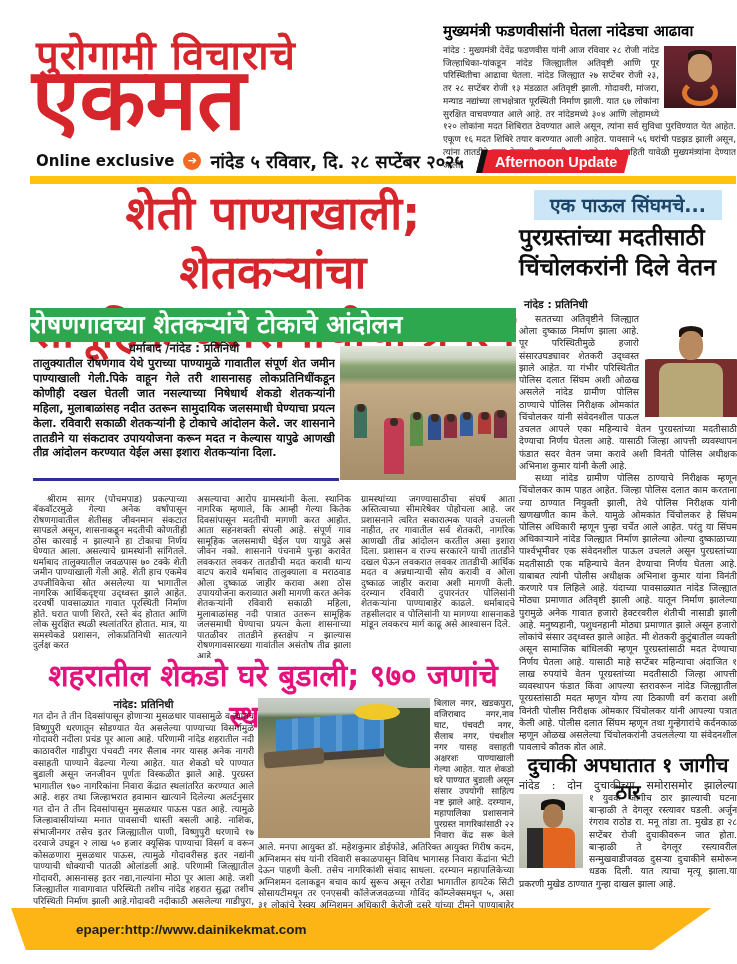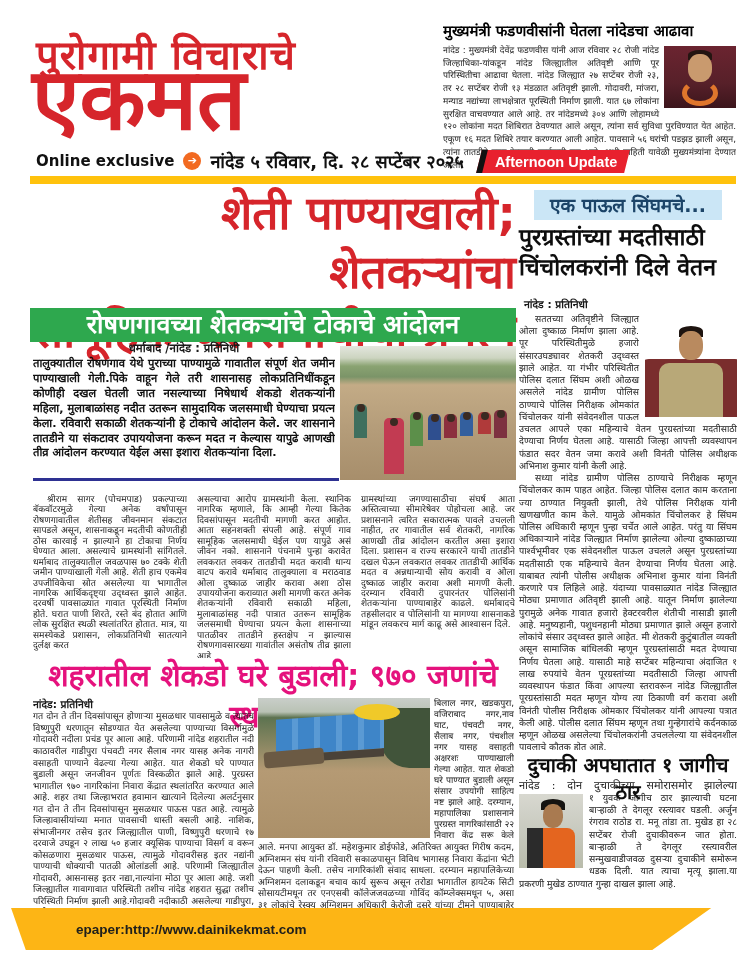--- a/index.html
+++ b/index.html
@@ -18,37 +18,37 @@
   .yellow-rule{left:30px;top:176px;width:706px;height:8px;background:#ffc20d}
   
   .tr-story{left:443px;top:22px;width:293px;height:152px;overflow:hidden}
   .tr-story h2{font-size:15px;line-height:1.25;font-weight:700;color:#000;margin-bottom:3px}
   .tr-photo{float:right;width:72px;height:62px;margin:2px 0 3px 5px;background:linear-gradient(180deg,#6b2430 0%,#572029 60%,#3c151c 100%);position:relative;overflow:hidden}
   .tr-face{position:absolute;left:24px;top:8px;width:24px;height:28px;border-radius:45%;background:#c99a6e}
   .tr-hair{position:absolute;left:24px;top:4px;width:24px;height:10px;border-radius:50% 50% 0 0;background:#241511}
   .tr-garland{position:absolute;left:18px;top:34px;width:36px;height:26px;border-radius:50%;border:5px solid #e0762c;border-top-color:transparent}
   .tr-body{font-size:8.8px;line-height:1.45;text-align:justify;color:#222}
   
-  .lead-h{left:30px;top:184px;width:486px;text-align:right;font-size:46px;line-height:1.28;font-weight:800;color:#d6252b}
-  .green-band{left:30px;top:308px;width:486px;height:34px;background:#2ea84e;color:#fff;font-size:25px;font-weight:800;text-align:center;line-height:34px}
+  .lead-h{left:30px;top:184px;width:486px;text-align:center;font-size:46px;line-height:1.28;font-weight:800;color:#d6252b}
+  .green-band{left:30px;top:308px;width:486px;height:34px;background:#2ea84e;color:#fff;font-size:25px;font-weight:800;text-align:left;line-height:34px}
   .lead-block{left:33px;top:340px;width:483px;height:142px}
   .lead-txt{width:302px;height:134px;overflow:hidden}
   .lead-date{text-align:center;font-weight:800;font-size:11.5px;margin-bottom:2px}
   .lead-p{font-size:11.3px;font-weight:700;line-height:1.32;text-align:justify;color:#111}
   .blue-rule{position:absolute;left:0;top:138px;width:306px;height:3px;background:#2e3192}
   .lead-photo{position:absolute;right:0;top:6px;width:176px;height:134px;background:linear-gradient(180deg,#e3e6de 0%,#ccd4c0 9%,#8aa372 15%,#7b9468 23%,#c3ab86 29%,#b59d7a 60%,#a78e6b 100%);overflow:hidden}
   .fig{position:absolute;width:13px;border-radius:5px 5px 0 0}
   .fig::before{content:"";display:block;width:8px;height:8px;border-radius:50%;background:#3a2a22;margin:0 auto 1px}
   .cols{left:33px;top:494px;width:483px;height:164px;display:flex;gap:10px}
   .col{width:154px;height:164px;overflow:hidden;font-size:9px;line-height:1.16;text-align:justify;color:#222}
   .col.first{text-indent:14px}
   
   .mid-h{left:30px;top:654px;width:486px;text-align:center;font-size:30px;font-weight:800;color:#e5127d}
   .mid-left{left:33px;top:698px;width:221px;height:212px;overflow:hidden;font-size:9px;line-height:1.28;text-align:justify}
-  .mid-date{text-align:left;font-weight:800;font-size:10.5px}
+  .mid-date{text-align:center;font-weight:800;font-size:10.5px}
   .mid-photo{left:258px;top:698px;width:172px;height:140px;background:linear-gradient(180deg,#c9cec9 0%,#b9c2b4 10%,#5d7350 14%,#b59a74 52%,#ab9069 100%);overflow:hidden}
   .tarp{position:absolute;left:18px;top:18px;width:108px;height:44px;background:repeating-linear-gradient(90deg,#3e85c8 0 16px,#5a9ad4 16px 22px);transform:skewY(-4deg);border-bottom:8px solid #4a4238}
   .umbrella{position:absolute;left:96px;top:6px;width:46px;height:16px;border-radius:50%;background:#f0c929}
   .foliage{position:absolute;right:0;top:10px;width:52px;height:60px;border-radius:0 0 0 60%;background:#41543a}
   .debris{position:absolute;left:6px;top:52px;width:60px;height:16px;background:#6b5a44;border-radius:4px;transform:rotate(-5deg)}
   .mid-right{left:434px;top:698px;width:80px;height:140px;overflow:hidden;font-size:8.8px;line-height:1.25;text-align:justify}
   .mid-bottom{left:258px;top:842px;width:256px;height:70px;overflow:hidden;font-size:9px;line-height:1.28;text-align:justify}
   
   .kicker{left:534px;top:190px;width:188px;height:30px;background:#cbe6f6;color:#1c4468;font-size:19px;font-weight:800;text-align:center;line-height:30px}
   .rr-h{left:519px;top:222px;width:218px;font-size:23px;line-height:1.32;font-weight:800;color:#0d0d0d}

